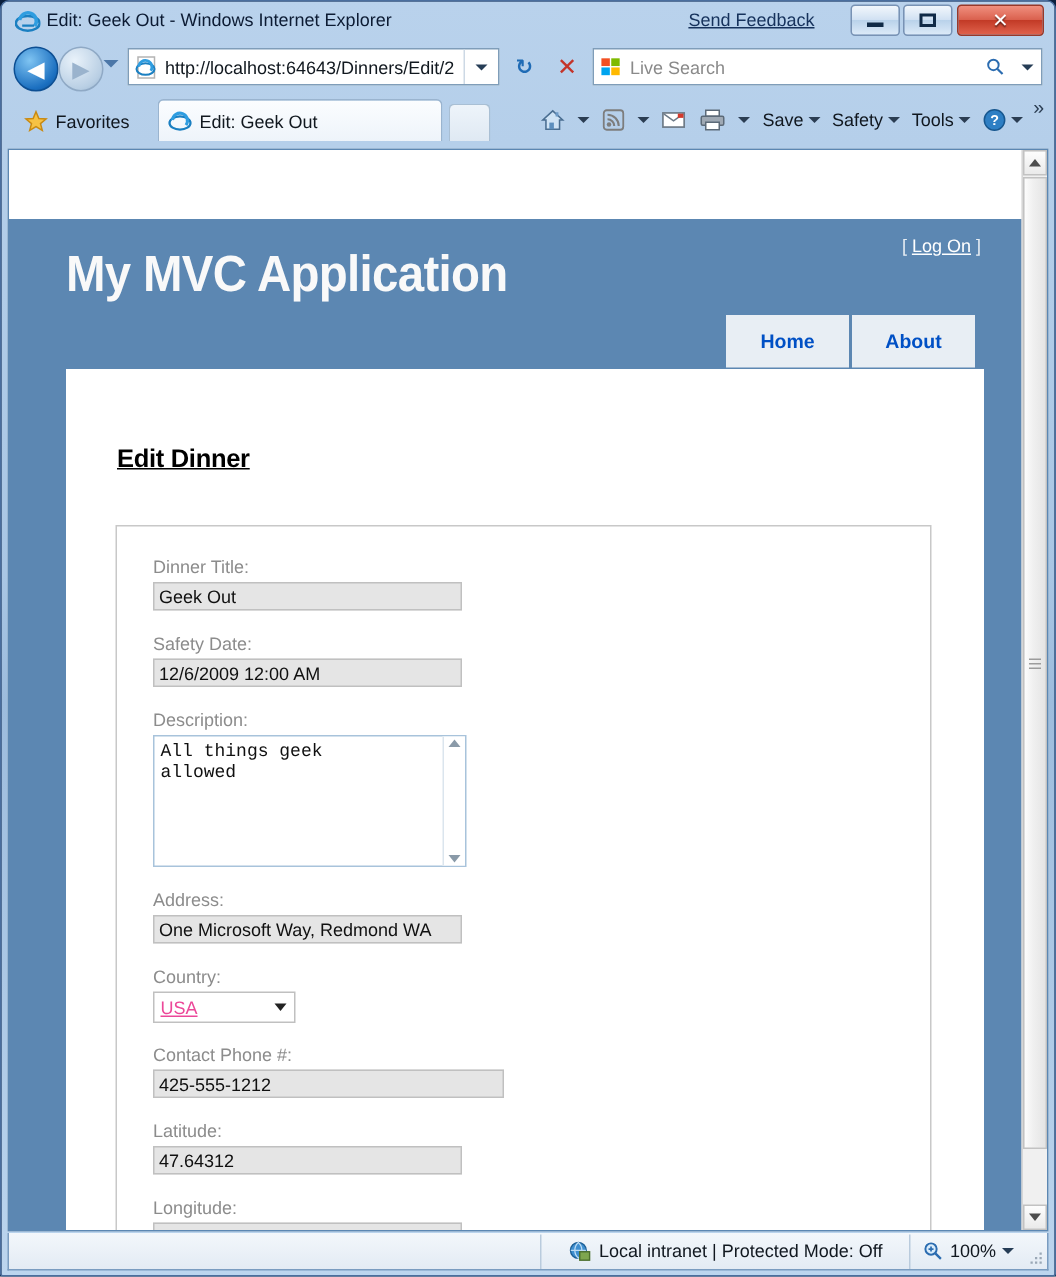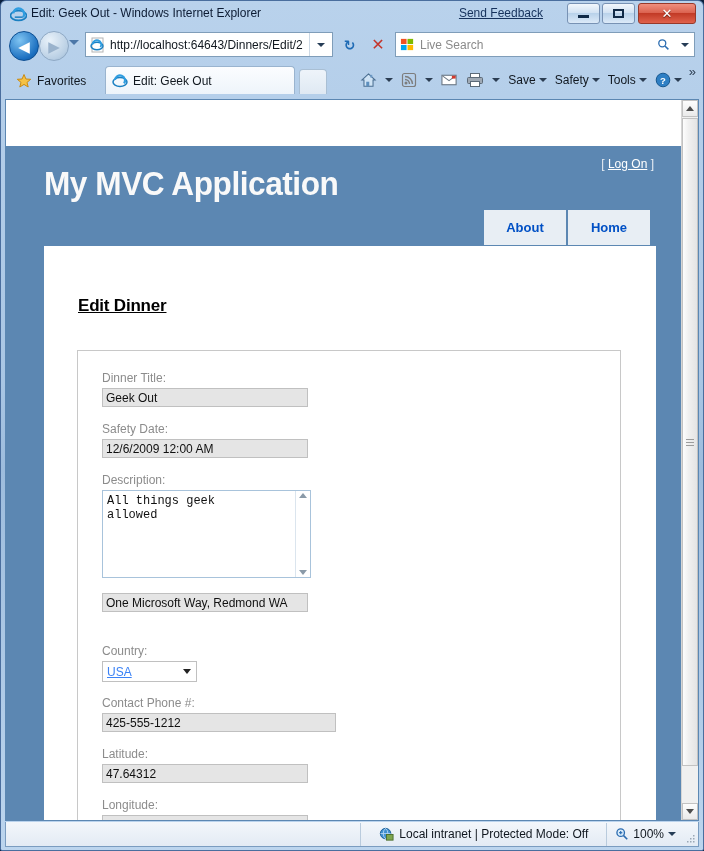--- a/index.html
+++ b/index.html
@@ -188,21 +188,21 @@
     width:15px;background:#fff;border-left:1px solid #dbe5ee;
     display:flex;flex-direction:column;justify-content:space-between;align-items:center;
     padding:2px 0;box-sizing:border-box;cursor:pointer;
   }
   .tri-up{width:0;height:0;border-left:4px solid transparent;border-right:4px solid transparent;border-bottom:5px solid #8a9aa8;}
   .tri-dn{width:0;height:0;border-left:4px solid transparent;border-right:4px solid transparent;border-top:5px solid #8a9aa8;}
   .select-box{
     width:95px;height:21px;background:#fff;border:1px solid #c0c0c0;
     box-sizing:border-box;display:flex;align-items:center;cursor:pointer;
   }
-  .select-value{flex:1;padding-left:4px;font-size:12px;color:#3b82f6;text-decoration:underline;}
+  .select-value{flex:1;padding-left:4px;font-size:12px;color:#ec4899;text-decoration:underline;}
   .select-arrow{width:18px;display:flex;align-items:center;justify-content:center;}
   .sel-caret{width:0;height:0;border-left:4px solid transparent;border-right:4px solid transparent;border-top:5px solid #222;}
   #save-button{
     position:absolute;left:24px;top:472px;width:42px;height:22px;
     background:linear-gradient(to bottom,#fdfdfd,#ededed 45%,#e2e2e2 50%,#f4f4f4);
     border:1px solid #8c8c8c;box-sizing:border-box;border-radius:2px;
     font-size:12px;color:#101010;display:flex;align-items:center;justify-content:center;
     cursor:pointer;
   }
   
@@ -404,24 +404,24 @@
 
       <div id="header">
         <div id="site-title">My MVC Application</div>
         <div id="logon-box">
           <span>[</span>
           <span id="logon-link">Log On</span>
           <span>]</span>
         </div>
         <div id="nav-tabs">
           <div class="nav-tab">
+            <span>Home</span>
+          </div>
+          <div class="nav-tab">
             <span>About</span>
-          </div>
-          <div class="nav-tab">
-            <span>Home</span>
           </div>
         </div>
       </div>
 
       <div id="content-area">
         <div id="page-heading">Edit Dinner</div>
 
         <div id="form-fieldset">
 
           <div class="field" style="top:20px;">
@@ -440,20 +440,21 @@
               <div class="desc-text">All things geek
 allowed</div>
               <div class="desc-scroll">
                 <span class="tri-up"></span>
                 <span class="tri-dn"></span>
               </div>
             </div>
           </div>
 
           <div class="field" style="top:242px;">
+            <div class="field-label">Address:</div>
             <div class="field-input" style="width:206px;">One Microsoft Way, Redmond WA</div>
           </div>
 
           <div class="field" style="top:293px;">
             <div class="field-label">Country:</div>
             <div class="select-box">
               <span class="select-value">USA</span>
               <span class="select-arrow">
                 <span class="sel-caret"></span>
               </span>

